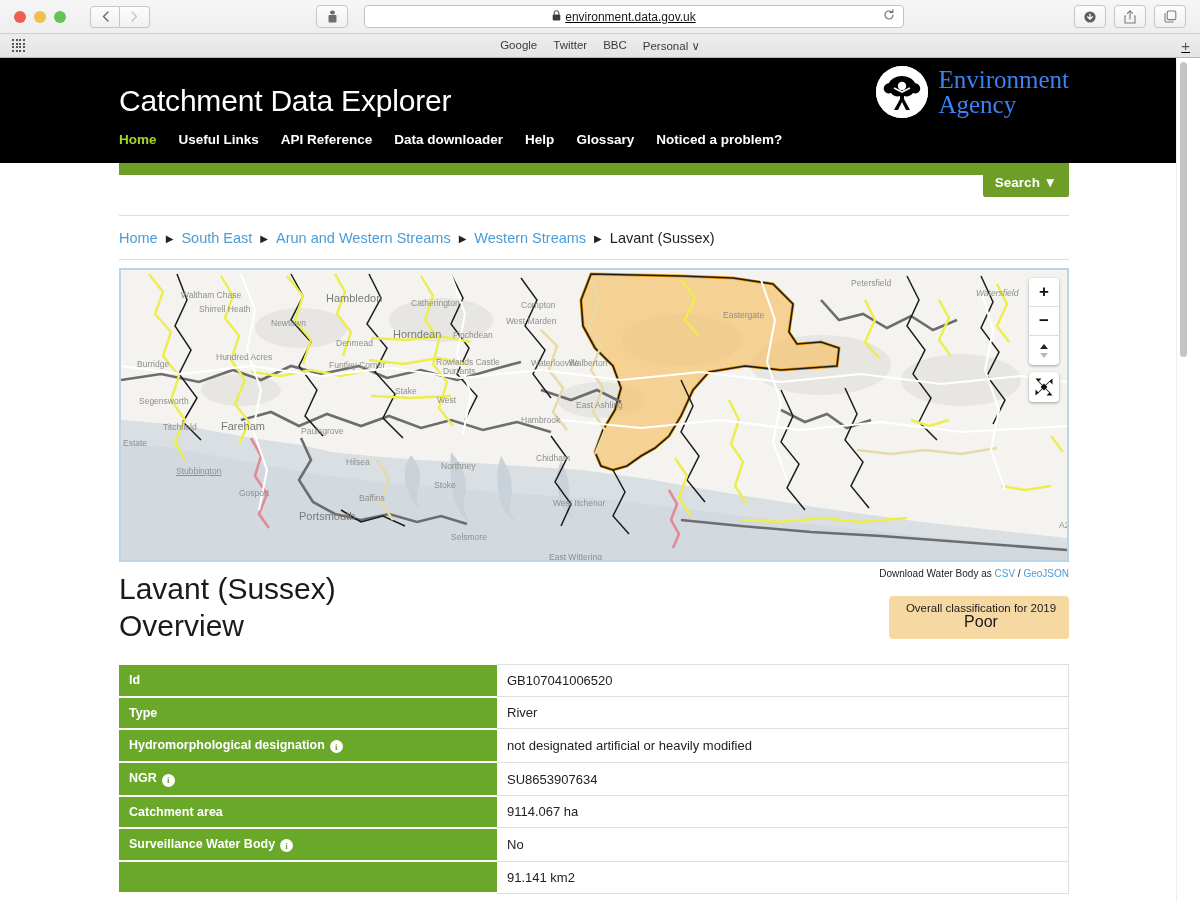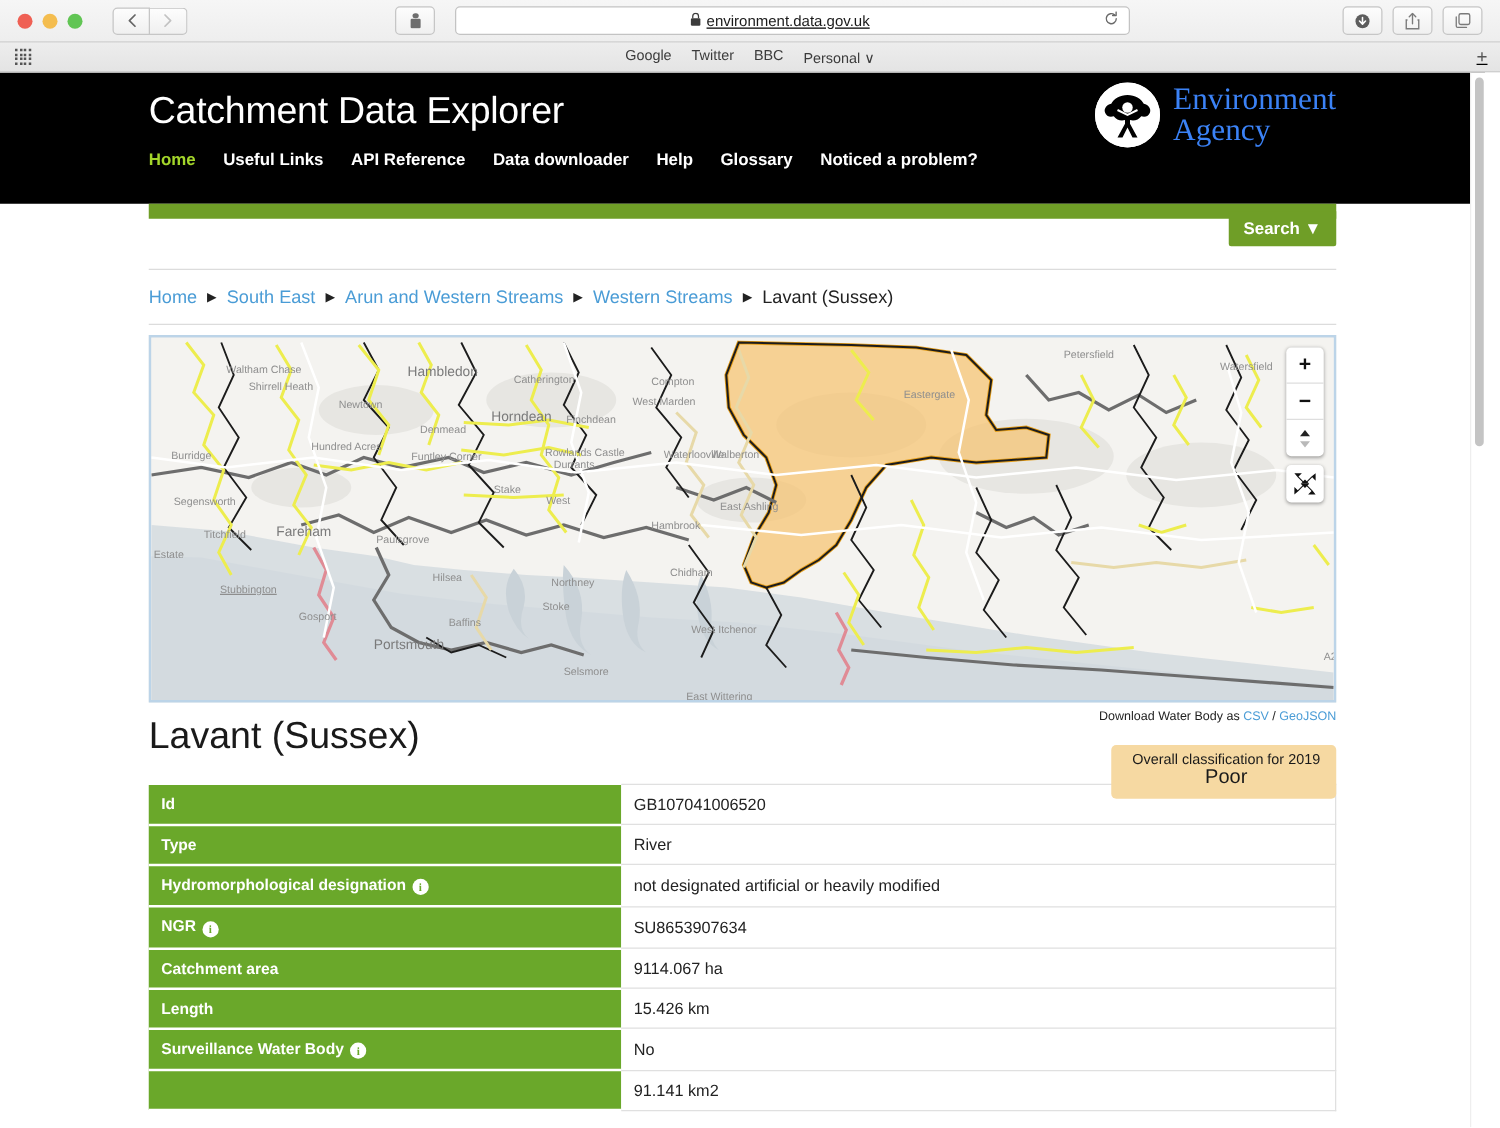--- a/index.html
+++ b/index.html
@@ -105,21 +105,21 @@
   
   #site-header {
     background: #000;
     height: 105px;
     position: relative;
   }
   #header-inner {
     width: 950px;
     margin: 0 auto;
     position: relative;
-    padding-top: 14px;
+    padding-top: 26px;
   }
   #site-title {
     color: #fff;
     font-size: 30px;
     font-weight: normal;
     letter-spacing: -0.2px;
   }
   #main-nav {
     margin-top: 14px;
     display: flex;
@@ -594,21 +594,21 @@
           <div class="map-label" style="left: 290px; top: 28px;">Catherington</div>
           <div class="map-label" style="left: 400px; top: 30px;">Compton</div>
           <div class="map-label" style="left: 730px; top: 8px;">Petersfield</div>
           <div class="map-label" style="left: 78px; top: 34px;">Shirrell Heath</div>
           <div class="map-label" style="left: 60px; top: 20px;">Waltham Chase</div>
           <div class="map-label" style="left: 150px; top: 48px;">Newtown</div>
           <div class="map-label" style="left: 385px; top: 46px;">West Marden</div>
           <div class="map-label" style="left: 332px; top: 60px;">Finchdean</div>
           <div class="map-label big" style="left: 272px; top: 58px;">Horndean</div>
           <div class="map-label" style="left: 16px; top: 89px;">Burridge</div>
-          <div class="map-label" style="left: 128px; top: 82px;">Hundred Acres</div>
+          <div class="map-label" style="left: 95px; top: 82px;">Hundred Acres</div>
           <div class="map-label" style="left: 215px; top: 68px;">Denmead</div>
           <div class="map-label" style="left: 315px; top: 87px;">Rowlands Castle</div>
           <div class="map-label" style="left: 208px; top: 90px;">Funtley Corner</div>
           <div class="map-label" style="left: 322px; top: 96px;">Durrants</div>
           <div class="map-label" style="left: 410px; top: 88px;">Waterlooville</div>
           <div class="map-label" style="left: 18px; top: 126px;">Segensworth</div>
           <div class="map-label" style="left: 274px; top: 116px;">Stake</div>
           <div class="map-label" style="left: 316px; top: 125px;">West</div>
           <div class="map-label" style="left: 455px; top: 130px;">East Ashling</div>
           <div class="map-label" style="left: 42px; top: 152px;">Titchfield</div>
@@ -621,21 +621,21 @@
           <div class="map-label" style="left: 415px; top: 183px;">Chidham</div>
           <div class="map-label" style="left: 320px; top: 191px;">Northney</div>
           <div class="map-label" style="left: 313px; top: 210px;">Stoke</div>
           <div class="map-label" style="left: 118px; top: 218px;">Gosport</div>
           <div class="map-label" style="left: 238px; top: 223px;">Baffins</div>
           <div class="map-label big" style="left: 178px; top: 240px;">Portsmouth</div>
           <div class="map-label" style="left: 432px; top: 228px;">West Itchenor</div>
           <div class="map-label" style="left: 330px; top: 262px;">Selsmore</div>
           <div class="map-label" style="left: 428px; top: 282px;">East Wittering</div>
           <div class="map-label" style="left: 602px; top: 40px;">Eastergate</div>
-          <div class="map-label" style="left: 855px; top: 18px;">Watersfield</div>
+          <div class="map-label" style="left: 855px; top: 18px; font-style: italic;">Watersfield</div>
           <div class="map-label" style="left: 448px; top: 88px;">Walberton</div>
           <div class="map-label" style="left: 938px; top: 250px;">A259</div>
         </div>
 
       <div id="map-controls">
         <div id="zoom-group">
           <div class="zbtn">+</div>
           <div class="zbtn">−</div>
           <div class="zbtn">
             <svg width="12" height="18" viewBox="0 0 12 18">
@@ -658,20 +658,21 @@
     <div id="content">
       <div id="download-line">
         <span>Download Water Body as</span>
         <a>CSV</a>
         <span>/</span>
         <a>GeoJSON</a>
       </div>
 
       <h1 id="page-heading">
         <div>Lavant (Sussex)</div>
+        <div>Overview</div>
       </h1>
 
       <div id="classification-badge">
         <div class="cb-label">Overall classification for 2019</div>
         <div class="cb-value">Poor</div>
       </div>
     </div>
 
     <table id="overview-table">
       <tbody id="overview-tbody">
@@ -689,24 +690,20 @@
           </tr>
           <tr>
             <th><span>NGR</span><span class="info-icon">i</span></th>
             <td>SU8653907634</td>
           </tr>
           <tr>
             <th><span>Catchment area</span></th>
             <td>9114.067 ha</td>
           </tr>
           <tr>
-            <th><span>Length</span></th>
-            <td>15.426 km</td>
-          </tr>
-          <tr>
             <th><span>Surveillance Water Body</span><span class="info-icon">i</span></th>
             <td>No</td>
           </tr>
           <tr>
             <th></th>
             <td>91.141 km2</td>
           </tr>
         </tbody>
     </table>
 

